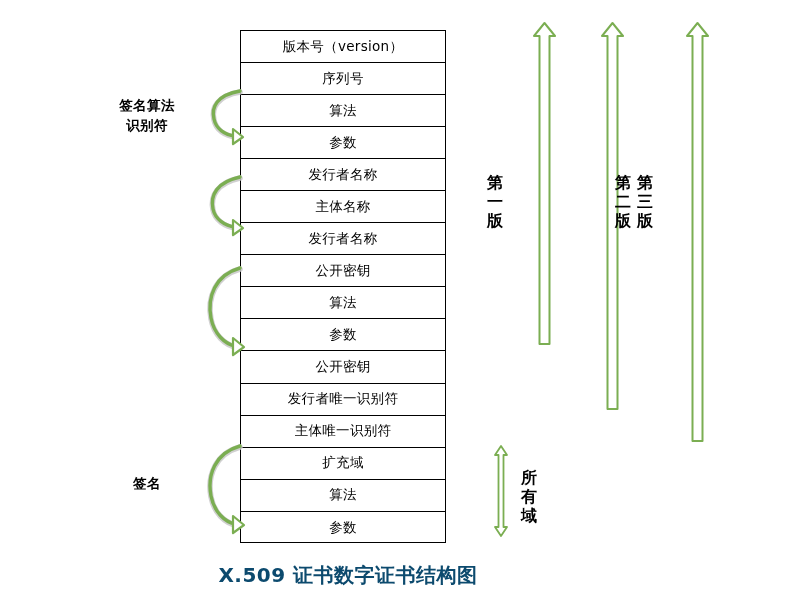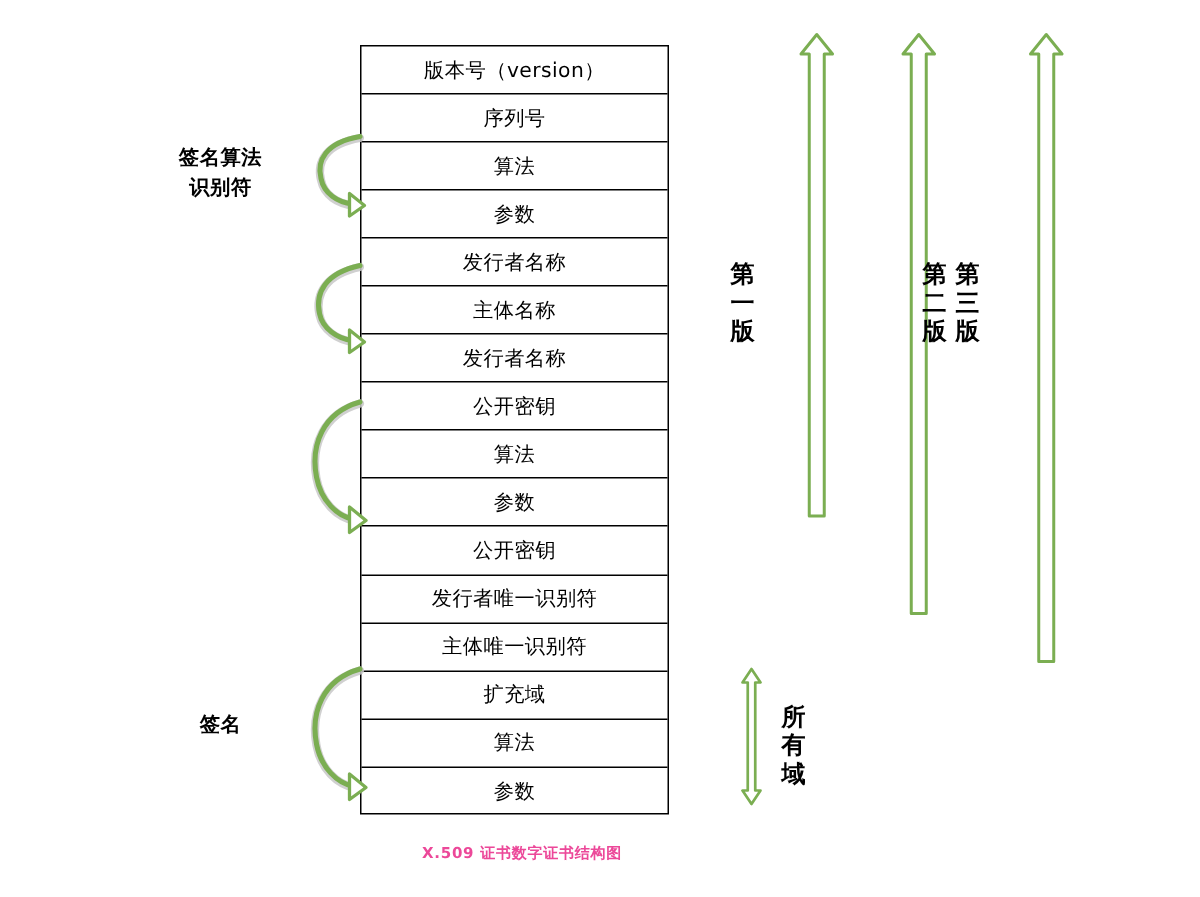--- a/index.html
+++ b/index.html
@@ -90,23 +90,23 @@
     word-break: break-all;
   }
 
   
   .caption {
     position: absolute;
     left: 0;
     top: 562px;
     width: 696px;
     text-align: center;
-    font-size: 10px;
+    font-size: 20px;
     font-weight: bold;
-    color: #ec4899;
+    color: #0c4a6e;
     letter-spacing: 0.5px;
   }
 </style>
 </head>
 <body>
 
 <div id="canvas">
 
   <div class="cert-table">
     <div class="cert-row">版本号（version）</div>

